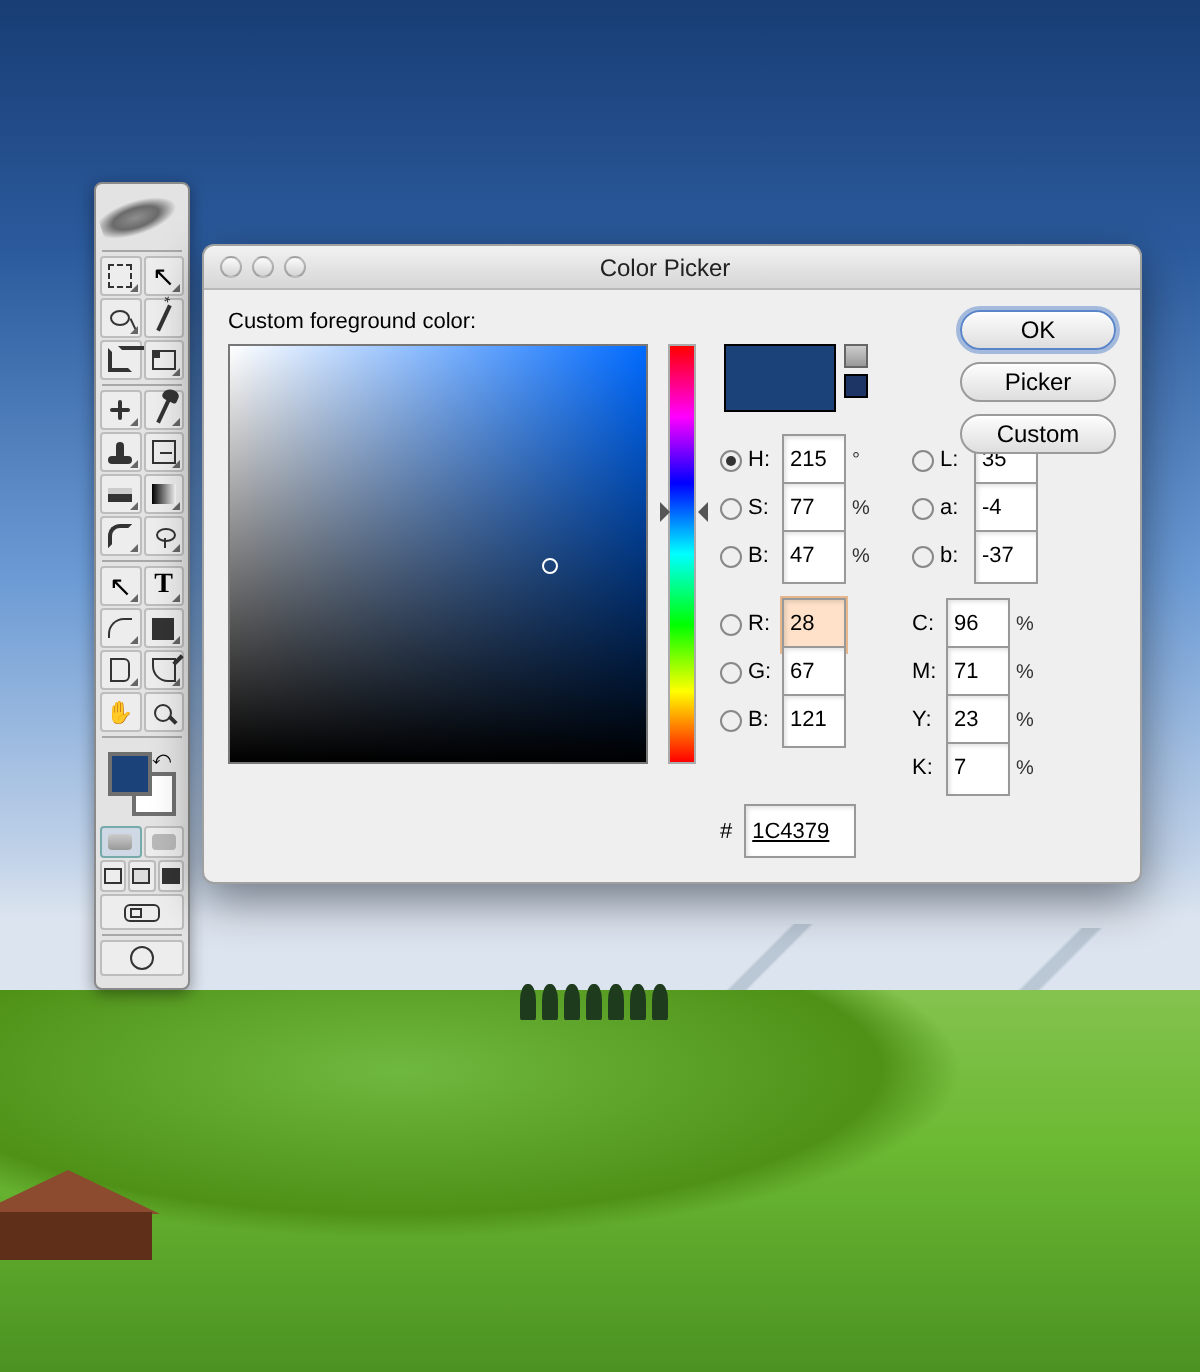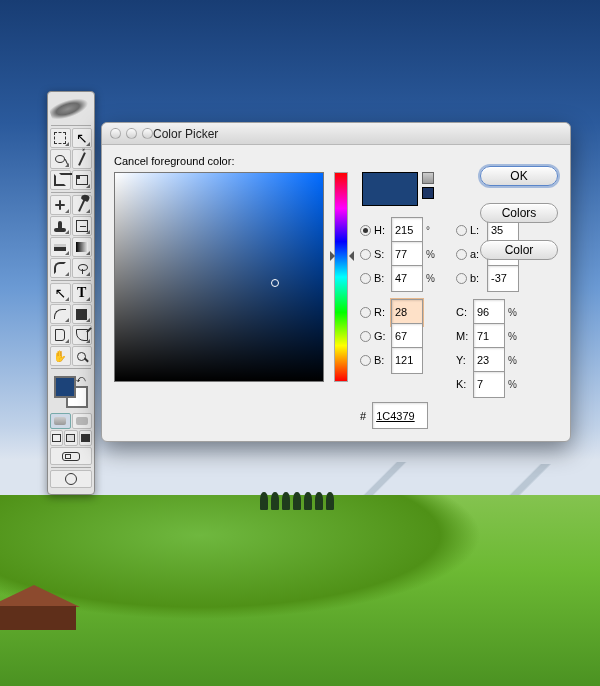--- a/index.html
+++ b/index.html
@@ -65,21 +65,21 @@
 .i-eye{width:12px;height:12px;border:1px solid #333;border-radius:0 0 0 8px;position:relative}.i-eye::after{content:"";position:absolute;width:2px;height:6px;background:#333;right:-3px;top:-3px;transform:rotate(45deg)}
 .i-hand::before{content:"✋";font-size:11px}
 .i-zoom{width:9px;height:9px;border:1.5px solid #333;border-radius:50%;position:relative}.i-zoom::after{content:"";position:absolute;width:5px;height:1.5px;background:#333;right:-4px;bottom:-1px;transform:rotate(45deg)}
 .ring{width:12px;height:12px;border:1.5px solid #333;border-radius:50%}
 
 
 .dialog { position: absolute; left: 101px; top: 122px; width: 470px; background:#efefef; border:1px solid #a0a0a0; border-radius:6px; box-shadow: 0 8px 24px rgba(0,0,0,.45); }
 .titlebar { height:22px; background:linear-gradient(#f2f2f2,#d6d6d6); border-bottom:1px solid #b8b8b8; border-radius:6px 6px 0 0; display:flex; align-items:center; padding:0 8px; }
 .traffic { display:flex; gap:5px; }
 .dot { width:11px; height:11px; border-radius:50%; border:1px solid rgba(0,0,0,.25); background:linear-gradient(#fbfbfb,#d4d4d4); }
-.titletxt { flex:1; text-align:left; font-size:12px; color:#222; }
+.titletxt { flex:1; text-align:center; font-size:12px; color:#222; }
 .dlg-body { padding:10px 12px 12px; position:relative; }
 .prompt { font-size:11px; margin-bottom:5px; }
 .content { display:flex; gap:10px; }
 .field { width:210px; height:210px; border:1px solid #777; position:relative;
  background: linear-gradient(to top, rgba(0,0,0,1), rgba(0,0,0,0)),
              linear-gradient(to right, #fff, hsl(215,100%,50%));
 }
 .picker-circle { position:absolute; width:8px; height:8px; border:1px solid #fff; border-radius:50%; }
 .hue { width:14px; height:210px; border:1px solid #aaa; position:relative;
  background: linear-gradient(to bottom,#f00 0%,#f0f 17%,#00f 33%,#0ff 50%,#0f0 67%,#ff0 83%,#f00 100%);
@@ -89,21 +89,21 @@
 .hue-handle::before{border-left-color:#555}.hue-handle::after{border-right-color:#555}
 
 .right { flex:1; }
 .swatch-pair { display:flex; align-items:flex-start; gap:4px; margin-left:4px; }
 .cur-sw { width:56px; height:34px; border:1px solid #000; }
 .warn-col { display:flex; flex-direction:column; gap:3px; }
 .tinybox { width:12px; height:12px; border:1px solid #000; }
 .cube { width:12px; height:12px; border:1px solid #666; background:linear-gradient(#ccc,#999); }
 
 .btns { position:absolute; right:12px; top:10px; display:flex; flex-direction:column; gap:6px; width:78px; }
-.mac-btn { height:20px; border:1px solid #9a9a9a; border-radius:10px; background:linear-gradient(#fdfdfd,#dedede); font-size:12px; cursor:default; box-shadow:inset 0 1px 0 #fff;margin-top:11px; }
+.mac-btn { height:20px; border:1px solid #9a9a9a; border-radius:10px; background:linear-gradient(#fdfdfd,#dedede); font-size:12px; cursor:default; box-shadow:inset 0 1px 0 #fff; }
 .mac-btn.default { border-color:#5a85c9; box-shadow:0 0 0 2px rgba(90,133,201,.5), inset 0 1px 0 #fff; }
 
 .num-cols { display:flex; gap:18px; margin-top:14px; margin-left:2px; }
 .col { display:flex; flex-direction:column; gap:4px; }
 .numrow { display:flex; align-items:center; gap:3px; height:20px; font-size:11px; }
 .radio { width:11px; height:11px; border:1px solid #888; border-radius:50%; display:inline-flex; align-items:center; justify-content:center; }
 .radio.sel::after{ content:""; width:5px; height:5px; background:#333; border-radius:50%; }
 .lbl { width:14px; }
 .inp { width:32px; height:27px; border:1px solid #999; background:#fff; font-size:11px; padding:0 3px; box-shadow:inset 1px 1px 2px rgba(0,0,0,.12); }
 .inp.hi { background:#fee1c8; outline:1px solid #e6b78c; }
@@ -265,24 +265,24 @@
       <div class="dot"></div>
       <div class="dot"></div>
       <div class="dot"></div>
     </div>
     <div class="titletxt">Color Picker</div>
     <div style="width:50px"></div>
   </div>
   <div class="dlg-body">
     <div class="btns">
       <button class="mac-btn default">OK</button>
-      <button class="mac-btn">Colors</button>
-      <button class="mac-btn">Color</button>
-    </div>
-    <div class="prompt">Cancel foreground color:</div>
+      <button class="mac-btn">Picker</button>
+      <button class="mac-btn">Custom</button>
+    </div>
+    <div class="prompt">Custom foreground color:</div>
     <div class="content">
       <div class="field">
         <div class="picker-circle" style="left:calc(77% - 4px); top:calc(53% - 4px)"></div>
       </div>
       <div class="hue">
         <div class="hue-handle" style="top:calc(40% - 5px)"></div>
       </div>
       <div class="right">
         <div class="swatch-pair">
           <div style="display:flex;flex-direction:column">

